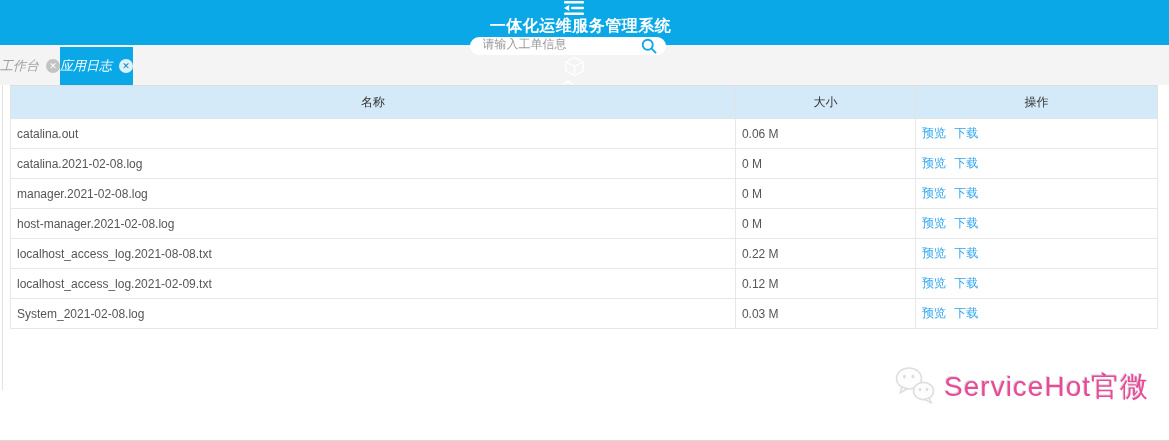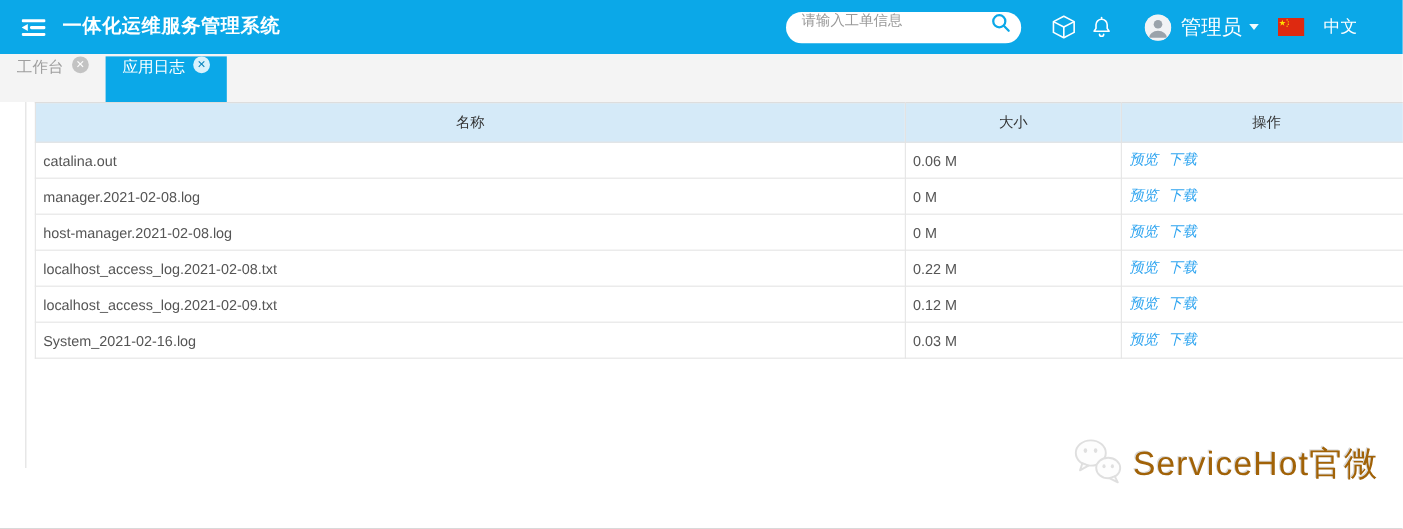--- a/index.html
+++ b/index.html
@@ -1,21 +1,21 @@
 <!DOCTYPE html>
 <html><head>
 <meta charset="utf-8">
 <style>
   * { margin:0; padding:0; box-sizing:border-box; }
   html,body { width:1169px; height:441px; background:#fff; overflow:hidden;
     font-family:"Liberation Sans","DejaVu Sans",sans-serif; position:relative; }
 
   
   .app-header { height:45px; background:#0ba8e8; display:flex; align-items:center;
-    padding:0 38px 0 18px; color:#fff; }
+    padding:0 38px 0 18px; color:#fff;flex-direction:column; }
   .collapse-btn { width:22px; height:18px; display:flex; align-items:center; cursor:pointer; }
   .app-title { font-size:16px; font-weight:bold; margin-left:12px; letter-spacing:.5px; white-space:nowrap; }
   .header-spacer { flex:1; }
   .search-pill { width:196px; height:26px; background:#fff; border-radius:14px;
     display:flex; align-items:flex-start; padding:0 8px 0 13px; margin-right:14px; }
   .search-pill input { border:none; outline:none; flex:1; font-size:12px; color:#444;
     font-family:inherit; background:transparent; min-width:0; }
   .search-pill input::placeholder { color:#999; }
   .hicon { display:flex; align-items:center; justify-content:center; cursor:pointer; }
   .hicon + .hicon { margin-left:0; }
@@ -24,43 +24,43 @@
   .avatar { width:22px; height:22px; border-radius:50%; background:#f1f3f5; overflow:hidden;
     margin-left:12px; margin-right:8px; flex:none; }
   .user-name { font-size:17px; white-space:nowrap; cursor:pointer; }
   .caret-down { width:0; height:0; border-left:4px solid transparent; border-right:4px solid transparent;
     border-top:5px solid rgba(255,255,255,.95); margin-left:6px; margin-right:16px; }
   .flag { width:22px; height:15px; flex:none; margin-right:16px; cursor:pointer; }
   .lang-label { font-size:14px; white-space:nowrap; cursor:pointer; }
 
   
   .tab-bar { height:40px; background:#f4f4f4; display:flex; align-items:flex-end; }
-  .tab { height:38px; display:flex; padding:0 14px; font-size:13px;
-    color:#9e9e9e; cursor:pointer; white-space:nowrap; }
+  .tab { height:38px; display:flex; align-items:center; padding:0 0; font-size:13px;
+    color:#9e9e9e; cursor:pointer; white-space:nowrap;font-style:italic; }
   .tab.active { background:#0ba8e8; color:#fff; }
   .tab-close { width:14px; height:14px; border-radius:50%; margin-left:7px; display:flex;
     align-items:center; justify-content:center; font-size:9px; line-height:1; cursor:pointer; }
   .tab .tab-close { background:#c3c3c3; color:#fff; }
   .tab.active .tab-close { background:rgba(255,255,255,.85); color:#0a85bd; }
 
   
-  .content { position:relative;margin-left:19px; }
+  .content { position:relative; }
   .content-left-line { position:absolute; left:2px; top:0; width:1px; height:305px; background:#e2e2e2; }
   table.log-table { width:1148px; margin-left:10px; border-collapse:collapse; table-layout:fixed; }
   .log-table th { background:#d5eaf8; height:33px; font-size:12px; font-weight:normal; color:#333;
     border:1px solid #e3e3e3; border-top-color:#ddd; text-align:center; }
   .log-table td { height:30px; font-size:12px; color:#555; border:1px solid #e7e7e7;
     background:#fff; padding:0 6px; overflow:hidden; white-space:nowrap; }
-  .op-link { color:#30a5f0; text-decoration:none; cursor:pointer;font-style:italic; }
+  .op-link { color:#30a5f0; text-decoration:none; cursor:pointer; }
   .op-link + .op-link { margin-left:5px; }
 
   
   .watermark { position:absolute; right:20px; bottom:32px; display:flex; align-items:center;
     pointer-events:none; }
-  .watermark-text { font-size:28px; color:#a16207; letter-spacing:1px;
+  .watermark-text { font-size:28px; color:#ec4899; letter-spacing:1px;
     text-shadow:-1px -1px 0 #d7d7d7, 1px 1px 1px #ffffff; white-space:nowrap; }
   .wechat-icon { margin-right:8px; opacity:.9; }
 
   .window-bottom-line { position:absolute; left:0; bottom:0; width:100%; height:1px; background:#d9d9d9; }
 </style>
 </head>
 <body>
 
 <div class="app-header">
   <span class="collapse-btn">
@@ -152,20 +152,28 @@
     <tbody>
   <tr>
     <td class="cell-name">catalina.out</td>
     <td class="cell-size">0.06 M</td>
     <td>
       <a class="op-link">预览</a>
       <a class="op-link">下载</a>
     </td>
   </tr>
 
+  <tr>
+    <td class="cell-name">catalina.2021-02-08.log</td>
+    <td class="cell-size">0 M</td>
+    <td>
+      <a class="op-link">预览</a>
+      <a class="op-link">下载</a>
+    </td>
+  </tr>
 
 
   <tr>
     <td class="cell-name">manager.2021-02-08.log</td>
     <td class="cell-size">0 M</td>
     <td>
       <a class="op-link">预览</a>
       <a class="op-link">下载</a>
     </td>
   </tr>
@@ -173,39 +181,39 @@
   <tr>
     <td class="cell-name">host-manager.2021-02-08.log</td>
     <td class="cell-size">0 M</td>
     <td>
       <a class="op-link">预览</a>
       <a class="op-link">下载</a>
     </td>
   </tr>
 
   <tr>
-    <td class="cell-name">localhost_access_log.2021-02-08.txt</td>
+    <td class="cell-name">localhost_access_log.2021-08-08.txt</td>
     <td class="cell-size">0.22 M</td>
     <td>
       <a class="op-link">预览</a>
       <a class="op-link">下载</a>
     </td>
   </tr>
 
   <tr>
     <td class="cell-name">localhost_access_log.2021-02-09.txt</td>
     <td class="cell-size">0.12 M</td>
     <td>
       <a class="op-link">预览</a>
       <a class="op-link">下载</a>
     </td>
   </tr>
 
   <tr>
-    <td class="cell-name">System_2021-02-16.log</td>
+    <td class="cell-name">System_2021-02-08.log</td>
     <td class="cell-size">0.03 M</td>
     <td>
       <a class="op-link">预览</a>
       <a class="op-link">下载</a>
     </td>
   </tr>
 
 </tbody>
   </table>
 </div>

